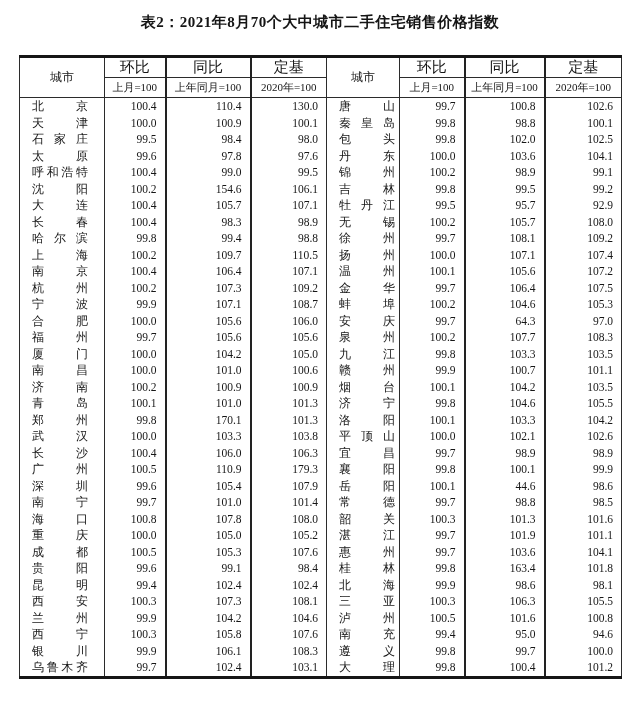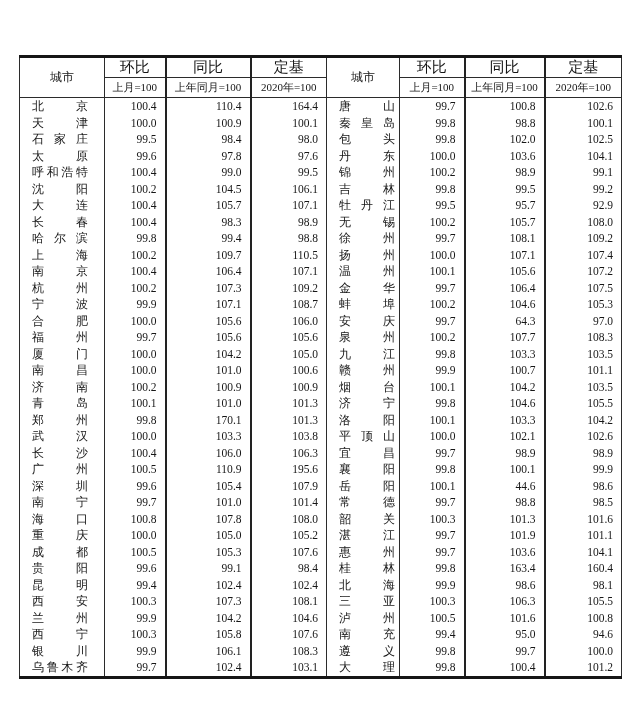--- a/index.html
+++ b/index.html
@@ -25,20 +25,21 @@
   .cname{display:inline-flex;justify-content:space-between;width:56px;}
   .cname span{display:inline-block;}
   
   .v1{border-right:1px solid #2b2b2b;}
   .v2{border-right:2px solid #222222;}
 </style>
 </head>
 <body>
 
 <div class="page">
+  <div class="title">表2：2021年8月70个大中城市二手住宅销售价格指数</div>
 
   <table>
     <colgroup>
       <col style="width:85px">
         <col style="width:61px">
         <col style="width:85px">
         <col style="width:76px">
       <col style="width:73px">
         <col style="width:65px">
         <col style="width:80px">
@@ -65,21 +66,21 @@
       </tr>
     </thead>
     <tbody>
         <tr>
           <td class="city v1"><span class="cname">
               <span>北</span>
               <span>京</span>
             </span></td>
           <td class="num v2">100.4</td>
           <td class="num v2">110.4</td>
-          <td class="num v1">164.4</td>
+          <td class="num v1">130.0</td>
           <td class="city v1"><span class="cname">
               <span>唐</span>
               <span>山</span>
             </span></td>
           <td class="num v2">99.7</td>
           <td class="num v2">100.8</td>
           <td class="num">102.6</td>
         </tr>
         <tr>
           <td class="city v1"><span class="cname">
@@ -148,21 +149,21 @@
           <td class="num v2">100.2</td>
           <td class="num v2">98.9</td>
           <td class="num">99.1</td>
         </tr>
         <tr>
           <td class="city v1"><span class="cname">
               <span>沈</span>
               <span>阳</span>
             </span></td>
           <td class="num v2">100.2</td>
-          <td class="num v2">104.5</td>
+          <td class="num v2">154.6</td>
           <td class="num v1">106.1</td>
           <td class="city v1"><span class="cname">
               <span>吉</span>
               <span>林</span>
             </span></td>
           <td class="num v2">99.8</td>
           <td class="num v2">99.5</td>
           <td class="num">99.2</td>
         </tr>
         <tr>
@@ -424,21 +425,21 @@
           <td class="num v2">98.9</td>
           <td class="num">98.9</td>
         </tr>
         <tr>
           <td class="city v1"><span class="cname">
               <span>广</span>
               <span>州</span>
             </span></td>
           <td class="num v2">100.5</td>
           <td class="num v2">110.9</td>
-          <td class="num v1">195.6</td>
+          <td class="num v1">179.3</td>
           <td class="city v1"><span class="cname">
               <span>襄</span>
               <span>阳</span>
             </span></td>
           <td class="num v2">99.8</td>
           <td class="num v2">100.1</td>
           <td class="num">99.9</td>
         </tr>
         <tr>
           <td class="city v1"><span class="cname">
@@ -527,21 +528,21 @@
             </span></td>
           <td class="num v2">99.6</td>
           <td class="num v2">99.1</td>
           <td class="num v1">98.4</td>
           <td class="city v1"><span class="cname">
               <span>桂</span>
               <span>林</span>
             </span></td>
           <td class="num v2">99.8</td>
           <td class="num v2">163.4</td>
-          <td class="num">160.4</td>
+          <td class="num">101.8</td>
         </tr>
         <tr>
           <td class="city v1"><span class="cname">
               <span>昆</span>
               <span>明</span>
             </span></td>
           <td class="num v2">99.4</td>
           <td class="num v2">102.4</td>
           <td class="num v1">102.4</td>
           <td class="city v1"><span class="cname">

